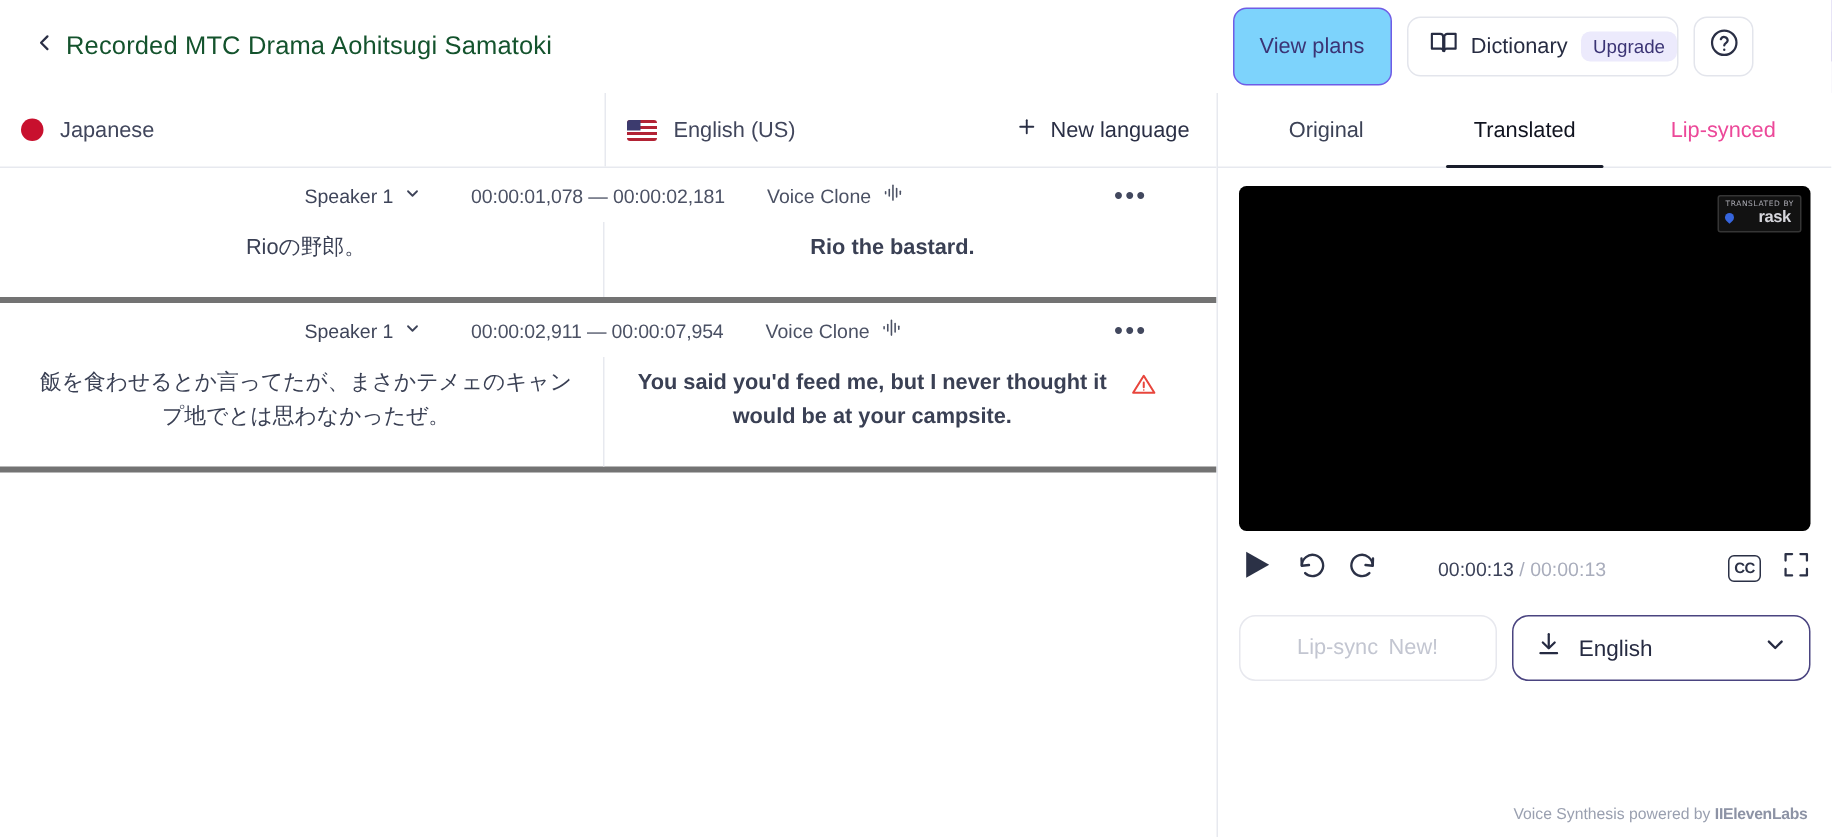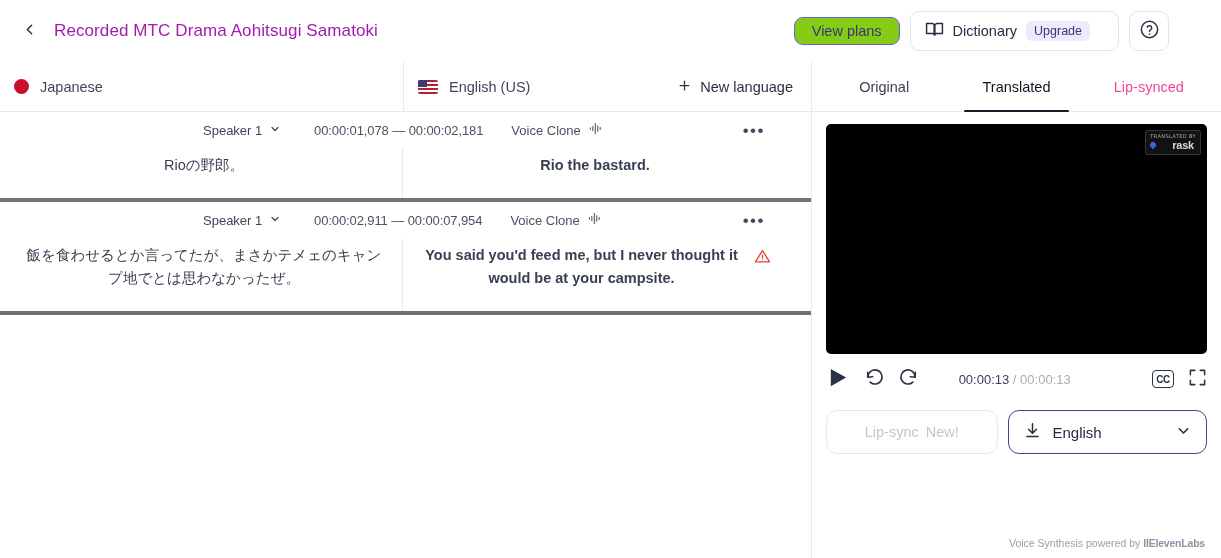--- a/index.html
+++ b/index.html
@@ -14,27 +14,27 @@
   
   .corner-deco { position: absolute; top: 0; right: 0; width: 46px; height: 62px;
     display: grid; grid-template-columns: 1fr 1fr; grid-template-rows: 1fr 1fr 1fr; z-index: 0; }
   .corner-deco i { display: block; }
 
   
   .header { height: 62px; flex: 0 0 62px; display: flex; align-items: center;
     padding: 0 12px 0 14px; background: #fff; position: relative; z-index: 2; }
   .back-btn { width: 30px; height: 30px; display: flex; align-items: center; justify-content: center;
     cursor: pointer; color: #2a2f45; flex: 0 0 auto; }
-  .page-title { font-size: 17px; color: #a21caf; margin-left: 10px; white-space: nowrap; letter-spacing: .1px; }
+  .page-title { font-size: 17px; color: #14532d; white-space: nowrap; letter-spacing: .1px; }
   .header-right { margin-left: auto; display: flex; align-items: center; gap: 10px; padding-right: 40px; }
 
-  .btn-viewplans { height: 28px; padding: 0 17px; border: 1.5px solid #6f5ce6; border-radius: 9px;
-    background: #84cc16; color: #3b3475; font-size: 14.5px; display: flex; align-items: center;
+  .btn-viewplans { height: 52px; padding: 0 17px; border: 1.5px solid #6f5ce6; border-radius: 9px;
+    background: #7dd3fc; color: #3b3475; font-size: 14.5px; display: flex; align-items: center;
     cursor: pointer; white-space: nowrap; }
-  .btn-dictionary { height: 40px; padding: 0 28px 0 14px; border: 1px solid #e3e5ec; border-radius: 9px;
+  .btn-dictionary { height: 40px; padding: 0 0 0 14px; border: 1px solid #e3e5ec; border-radius: 9px;
     background: #fff; display: flex; align-items: center; gap: 9px; cursor: pointer; white-space: nowrap; }
   .btn-dictionary .dict-label { font-size: 14.5px; color: #272c42; }
   .badge-upgrade { font-size: 12.5px; color: #3b3475; background: #eceafc; border-radius: 6px;
     padding: 4px 8px; line-height: 1; }
   .btn-help { width: 40px; height: 40px; border: 1px solid #e3e5ec; border-radius: 9px; background: #fff;
     display: flex; align-items: center; justify-content: center; cursor: pointer; }
 
   
   .body { flex: 1 1 auto; display: flex; min-height: 0; }
   .left { width: 812px; flex: 0 0 812px; display: flex; flex-direction: column;

